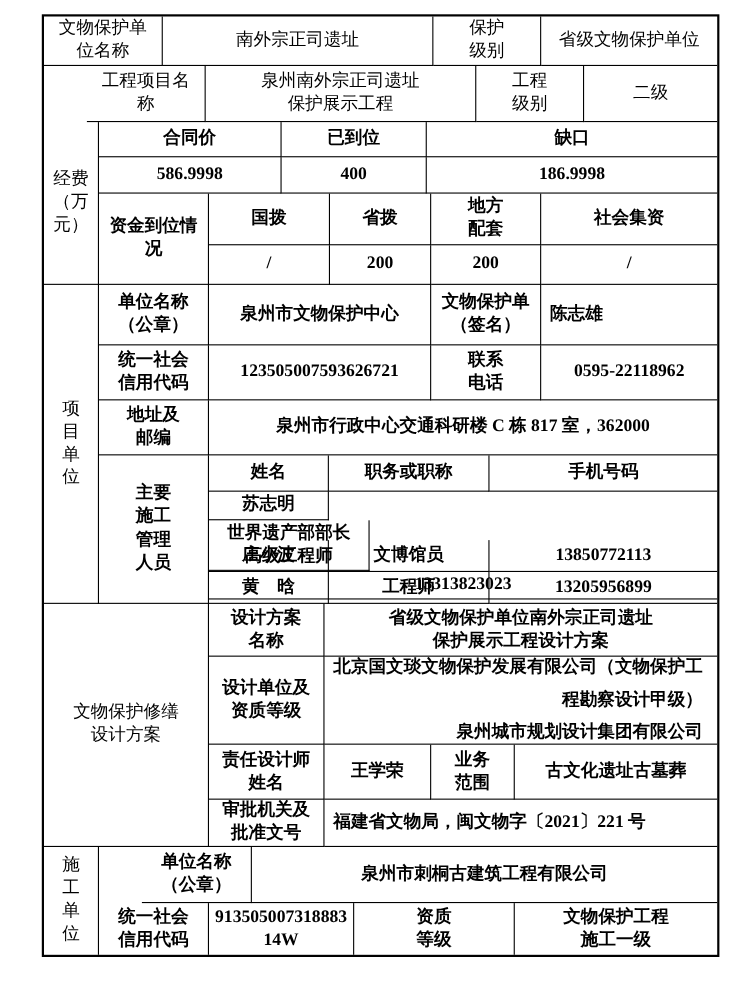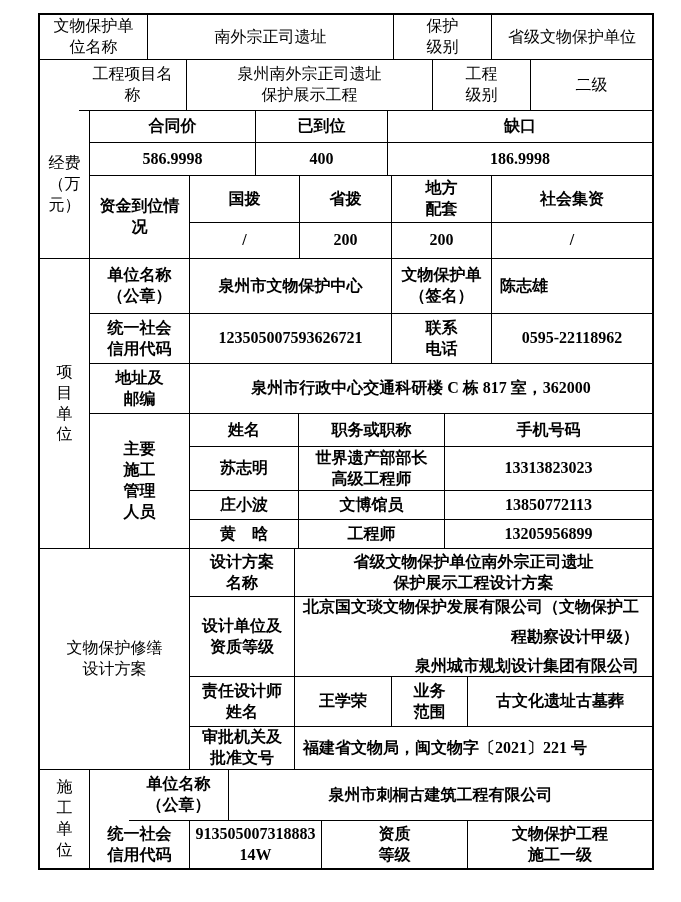--- a/index.html
+++ b/index.html
@@ -36,21 +36,21 @@
   .nr{border-right:none;}
   .nb{border-bottom:none;}
   .left{justify-content:flex-start;text-align:right;padding-left:8px;}
   .lh-air{line-height:1.85;}
   
   .w50{width:50px;}  .w76{width:76px;}  .w92{width:92px;}  .w97{width:97px;}
   .w98{width:98px;}  .w100{width:100px;}.w105{width:105px;}.w108{width:108px;}
   .w109{width:109px;}.w110{width:110px;}.w132{width:132px;}.w146{width:146px;}
   .w150{width:150px;}.w166{width:166px;}.w202{width:202px;}.w246{width:246px;}
   
-  .h32{height:32px;} .h33{height:33px;} .h44{height:44px;} .h45{height:45px;}
+  .h32{height:32px;} .h33{height:33px;} .h44{height:44px;flex-direction:column;} .h45{height:45px;}
   .h47{height:47px;} .h48{height:48px;} .h50{height:50px;} .h51{height:51px;margin-left:39px;}
   .h55{height:55px;} .h80{height:80px;} .h148{height:148px;} .h290{height:290px;}
   .h221{height:221px;}
 </style>
 </head>
 <body>
 
 <div class="page">
   <div class="tbl">
 

